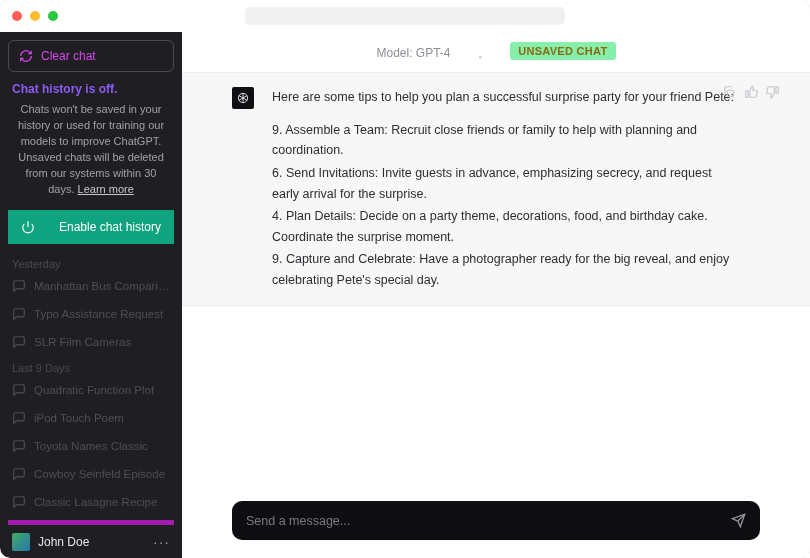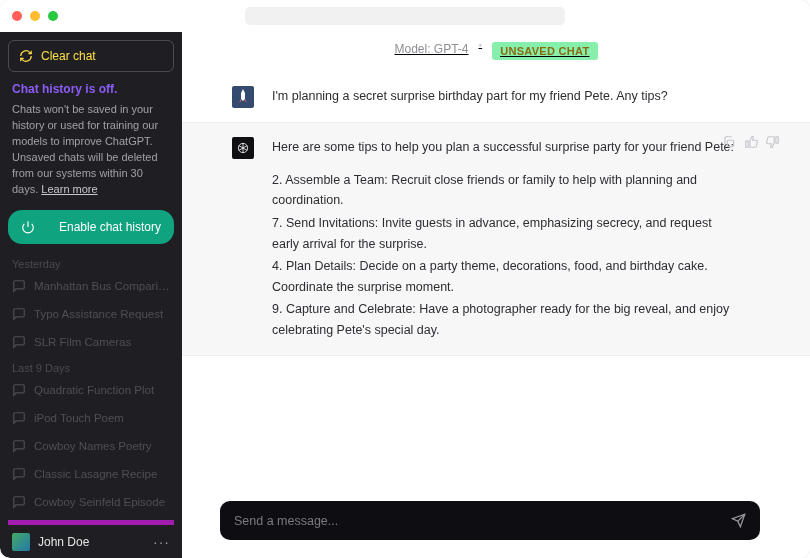--- a/index.html
+++ b/index.html
@@ -12,47 +12,47 @@
     .traffic-light { width: 10px; height: 10px; border-radius: 50%; }
     .tl-red { background: #ff5f57; }
     .tl-yellow { background: #febc2e; }
     .tl-green { background: #28c840; }
     .address-bar { position: absolute; left: 50%; transform: translateX(-50%); width: 320px; height: 18px; background: #f1f1f2; border-radius: 5px; }
     
     .content { flex: 1; display: flex; min-height: 0; }
     
     .sidebar { width: 182px; background: #1f1f23; color: #e5e5e5; display: flex; flex-direction: column; padding: 8px; border-radius: 0 0 0 10px; }
     
-    .clear-chat-btn { display: flex; align-items: center; gap: 8px; border: 1px solid #4a4a50; border-radius: 6px; padding: 8px 10px; font-size: 12px; color: #fde047; cursor: pointer; background: transparent; }
+    .clear-chat-btn { display: flex; align-items: center; gap: 8px; border: 1px solid #4a4a50; border-radius: 6px; padding: 8px 10px; font-size: 12px; color: #d946ef; cursor: pointer; background: transparent; }
     .clear-chat-btn svg { width: 14px; height: 14px; }
     
     .history-off { padding: 10px 4px 6px 4px; }
     .history-title { font-size: 12px; font-weight: 600; color: #8b5cf6; margin-bottom: 6px; }
-    .history-desc { font-size: 11px; line-height: 1.45; color: #a0a0a6; }
+    .history-desc { font-size: 11px; line-height: 1.45; color: #a0a0a6; text-align: center; }
     .history-desc a { color: #c8c8cc; text-decoration: underline; cursor: pointer; }
     
-    .enable-btn { display: flex; align-items: center; justify-content: center; gap: 24px; background: #10a37f; color: #fff; border: none; border-radius: 14px; padding: 10px 12px; font-size: 12px; font-weight: 500; cursor: pointer; margin: 6px 0 8px 0; }
+    .enable-btn { display: flex; align-items: center; justify-content: center; gap: 24px; background: #10a37f; color: #fff; border: none; border-radius: 0; padding: 10px 12px; font-size: 12px; font-weight: 500; cursor: pointer; margin: 6px 0 8px 0; }
     .enable-btn svg { width: 14px; height: 14px; }
     
     .section-label { font-size: 11px; color: #4a4a50; padding: 6px 4px 2px 4px; }
     
     .convo-item { display: flex; align-items: center; gap: 8px; padding: 7px 4px; font-size: 11.5px; color: #4e4e55; cursor: default; }
     .convo-item svg { width: 14px; height: 14px; flex-shrink: 0; stroke: #4e4e55; }
     .convo-item span { white-space: nowrap; overflow: hidden; text-overflow: ellipsis; }
     
     .sidebar-spacer { flex: 1; }
     
     .user-row { display: flex; align-items: center; gap: 8px; padding: 8px 4px 4px 4px; border-top: 5px solid #a21caf; margin-top: 4px; }
     .user-avatar { width: 18px; height: 18px; background: linear-gradient(135deg,#4a6,#27a); border-radius: 2px; flex-shrink: 0; }
     .user-name { font-size: 12px; color: #e5e5e5; flex: 1; }
     .user-menu { color: #9a9aa0; font-size: 14px; letter-spacing: 1px; cursor: pointer; }
     
     .main { flex: 1; display: flex; flex-direction: column; background: #fff; position: relative; min-width: 0; }
     
-    .model-row { display: flex; align-items: flex-start; justify-content: center; gap: 10px; padding: 10px 0 12px 0; font-size: 12px; text-decoration: underline; }
+    .model-row { display: flex; align-items: flex-end; justify-content: center; gap: 28px; padding: 10px 0 12px 0; font-size: 12px; }
     .model-label { color: #8e8e95; }
     .dot-sep { color: #c9c9ce; font-size: 6px; }
     .unsaved-badge { background: #86efac; color: #8a6a10; font-weight: 700; font-size: 11px; letter-spacing: 0.3px; padding: 3px 8px; border-radius: 3px; }
     
     .chat-scroll { flex: 1; overflow-y: auto; }
     
     .msg { display: flex; gap: 18px; padding: 14px 70px 14px 40px; position: relative; }
     .msg.user { background: #fff; }
     .msg.assistant { background: #f7f7f8; border-top: 1px solid #eeeef0; border-bottom: 1px solid #eeeef0; }
     
@@ -61,21 +61,21 @@
     .msg.user .msg-avatar svg { width: 12px; height: 16px; }
     .msg.assistant .msg-avatar { background: #101014; }
     .msg.assistant .msg-avatar svg { width: 14px; height: 14px; }
     
     .msg-body { font-size: 12.5px; line-height: 1.65; color: #2d2d32; flex: 1; }
     .msg-body .list-item { margin-top: 2px; }
     
     .msg-actions { position: absolute; right: 30px; top: 12px; display: flex; gap: 8px; }
     .msg-actions svg { width: 14px; height: 14px; stroke: #c6c6cc; cursor: pointer; }
     
-    .input-area { padding: 12px 50px 18px 38px; }
+    .input-area { padding: 12px 50px 18px 50px; }
     .input-box { background: #0e0e12; border-radius: 10px; display: flex; align-items: center; padding: 12px 14px; gap: 10px; }
     .input-box input { flex: 1; background: transparent; border: none; outline: none; color: #ddd; font-size: 12.5px; }
     .input-box input::placeholder { color: #7a7a82; }
     .send-btn { background: transparent; border: none; cursor: pointer; display: flex; }
     .send-btn svg { width: 15px; height: 15px; stroke: #9a9aa2; }
   </style>
 </head>
 <body>
 
 <div class="window">
@@ -148,33 +148,33 @@
       <div class="convo-item">
         <svg viewBox="0 0 24 24" fill="none" stroke-width="2">
             <path d="M21 15a2 2 0 0 1-2 2H7l-4 4V5a2 2 0 0 1 2-2h14a2 2 0 0 1 2 2z"></path>
           </svg>
         <span>iPod Touch Poem</span>
       </div>
       <div class="convo-item">
         <svg viewBox="0 0 24 24" fill="none" stroke-width="2">
             <path d="M21 15a2 2 0 0 1-2 2H7l-4 4V5a2 2 0 0 1 2-2h14a2 2 0 0 1 2 2z"></path>
           </svg>
-        <span>Cowboy Names Poetry</span>
+        <span>Toyota Names Classic</span>
+      </div>
+      <div class="convo-item">
+        <svg viewBox="0 0 24 24" fill="none" stroke-width="2">
+            <path d="M21 15a2 2 0 0 1-2 2H7l-4 4V5a2 2 0 0 1 2-2h14a2 2 0 0 1 2 2z"></path>
+          </svg>
+        <span>Cowboy Seinfeld Episode</span>
       </div>
       <div class="convo-item">
         <svg viewBox="0 0 24 24" fill="none" stroke-width="2">
             <path d="M21 15a2 2 0 0 1-2 2H7l-4 4V5a2 2 0 0 1 2-2h14a2 2 0 0 1 2 2z"></path>
           </svg>
         <span>Classic Lasagne Recipe</span>
-      </div>
-      <div class="convo-item">
-        <svg viewBox="0 0 24 24" fill="none" stroke-width="2">
-            <path d="M21 15a2 2 0 0 1-2 2H7l-4 4V5a2 2 0 0 1 2-2h14a2 2 0 0 1 2 2z"></path>
-          </svg>
-        <span>Cowboy Seinfeld Episode</span>
       </div>
 
       <div class="sidebar-spacer"></div>
 
       <div class="user-row">
         <div class="user-avatar"></div>
         <div class="user-name">John Doe</div>
         <div class="user-menu">···</div>
       </div>
     </div>
@@ -182,42 +182,33 @@
     <div class="main">
 
       <div class="model-row">
         <span class="model-label">Model: GPT-4</span>
         <span class="dot-sep">●</span>
         <span class="unsaved-badge">UNSAVED CHAT</span>
       </div>
 
       <div class="chat-scroll">
 
-        <div class="msg user">
-          <div class="msg-avatar">
-            <svg viewBox="0 0 12 16">
-                <path d="M6 0 L8 4 L8 10 L6 12 L4 10 L4 4 Z" fill="#fff"></path>
-                <path d="M4 10 L2 14 L4 12 Z M8 10 L10 14 L8 12 Z" fill="#e66"></path>
-              </svg>
-          </div>
-          <div class="msg-body">I'm planning a secret surprise birthday part for my friend Pete. Any tips?</div>
-        </div>
 
         <div class="msg assistant">
           <div class="msg-avatar">
             <svg viewBox="0 0 24 24" fill="none" stroke="#fff" stroke-width="1.4">
                 <circle cx="12" cy="12" r="8"></circle>
                 <path d="M12 4 L12 20 M5 8 L19 16 M5 16 L19 8"></path>
               </svg>
           </div>
           <div class="msg-body">
             <div>Here are some tips to help you plan a successful surprise party for your friend Pete:</div>
             <div style="height:10px"></div>
-            <div class="list-item">2. Assemble a Team: Recruit close friends or family to help with planning and coordination.</div>
-            <div class="list-item">7. Send Invitations: Invite guests in advance, emphasizing secrecy, and request early arrival for the surprise.</div>
+            <div class="list-item">9. Assemble a Team: Recruit close friends or family to help with planning and coordination.</div>
+            <div class="list-item">6. Send Invitations: Invite guests in advance, emphasizing secrecy, and request early arrival for the surprise.</div>
             <div class="list-item">4. Plan Details: Decide on a party theme, decorations, food, and birthday cake. Coordinate the surprise moment.</div>
             <div class="list-item">9. Capture and Celebrate: Have a photographer ready for the big reveal, and enjoy celebrating Pete's special day.</div>
           </div>
           <div class="msg-actions">
             <svg viewBox="0 0 24 24" fill="none" stroke-width="2">
                 <rect x="9" y="9" width="11" height="11" rx="2"></rect>
                 <path d="M5 15V5a2 2 0 0 1 2-2h10"></path>
               </svg>
             <svg viewBox="0 0 24 24" fill="none" stroke-width="2">
                 <path d="M7 10v11H3V10h4zm3 11V10l4-8 2 1-1 6h6a2 2 0 0 1 2 2l-2 8a2 2 0 0 1-2 2h-9z"></path>

